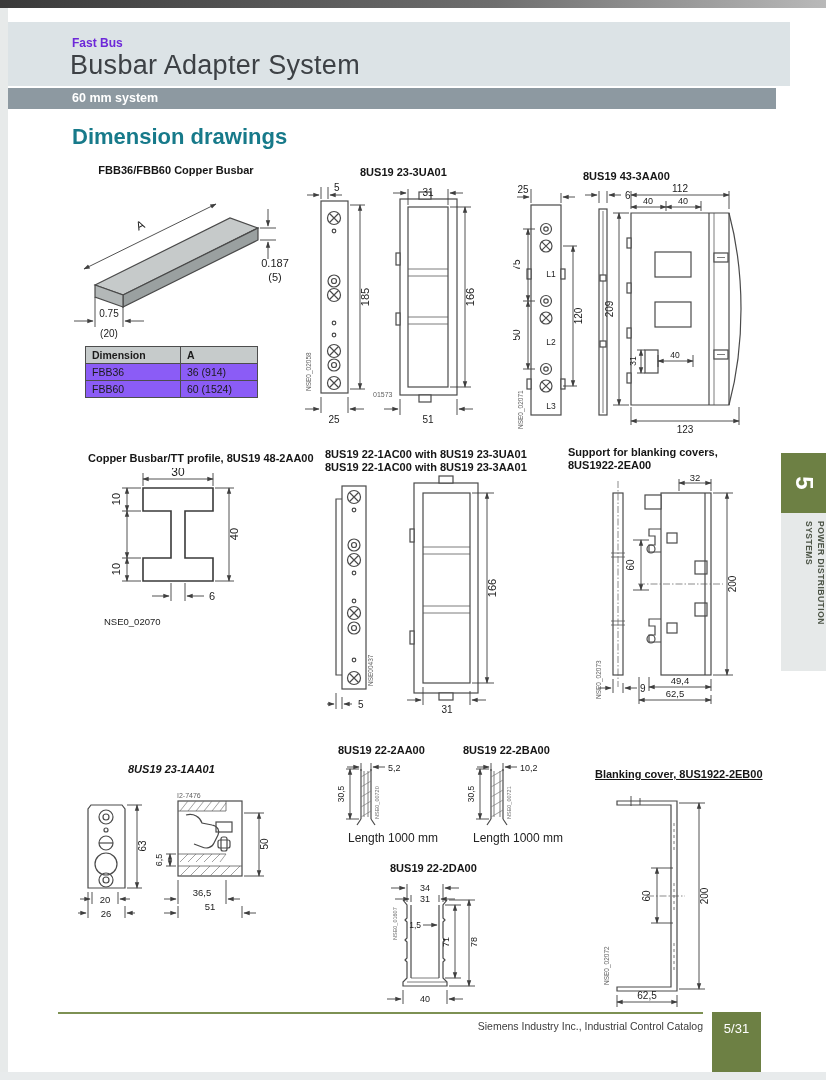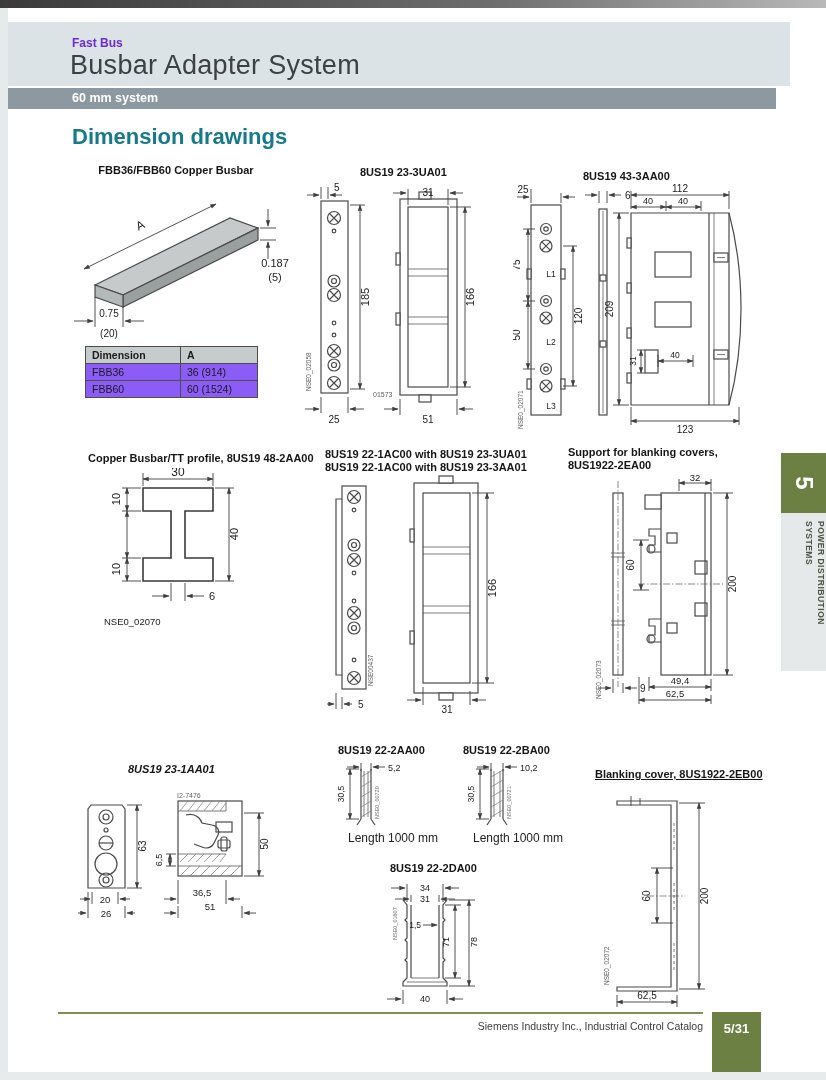--- a/index.html
+++ b/index.html
@@ -34,21 +34,21 @@
   .tab-num{left:781px;top:453px;width:45px;height:60px;background:#6d8044;color:#fff;
            display:flex;align-items:center;justify-content:center;}
   .tab-num span{transform:rotate(90deg);font-size:24px;font-weight:bold;}
   .tab-label{left:781px;top:513px;width:45px;height:158px;background:#e6e9e9;
              writing-mode:vertical-rl;font-size:8.5px;font-weight:bold;color:#4c5446;
              letter-spacing:.5px;padding:8px 0 0 4px;box-sizing:border-box;}
   .tab-label span{display:block;margin-left:2px;}
   .footer-line{left:58px;top:1012px;width:645px;height:2px;background:#7d9153;}
   .footer-text{left:300px;top:1020px;width:403px;text-align:right;font-size:10.5px;color:#3c3c3c;}
   .page-badge{left:712px;top:1012px;width:49px;height:62px;background:#6d8044;color:#fff;
-              font-size:13px;font-weight:bold;text-align:center;padding-top:9px;box-sizing:border-box;}
+              font-size:13px;font-weight:normal;text-align:center;padding-top:9px;box-sizing:border-box;}
   .len-note{font-size:12px;color:#222;width:110px;text-align:center;}
 </style>
 </head>
 <body>
 
 <div class="page">
   <div class="abs top-strip"></div>
   <div class="abs left-strip"></div>
 
   <div class="abs header-block"></div>

